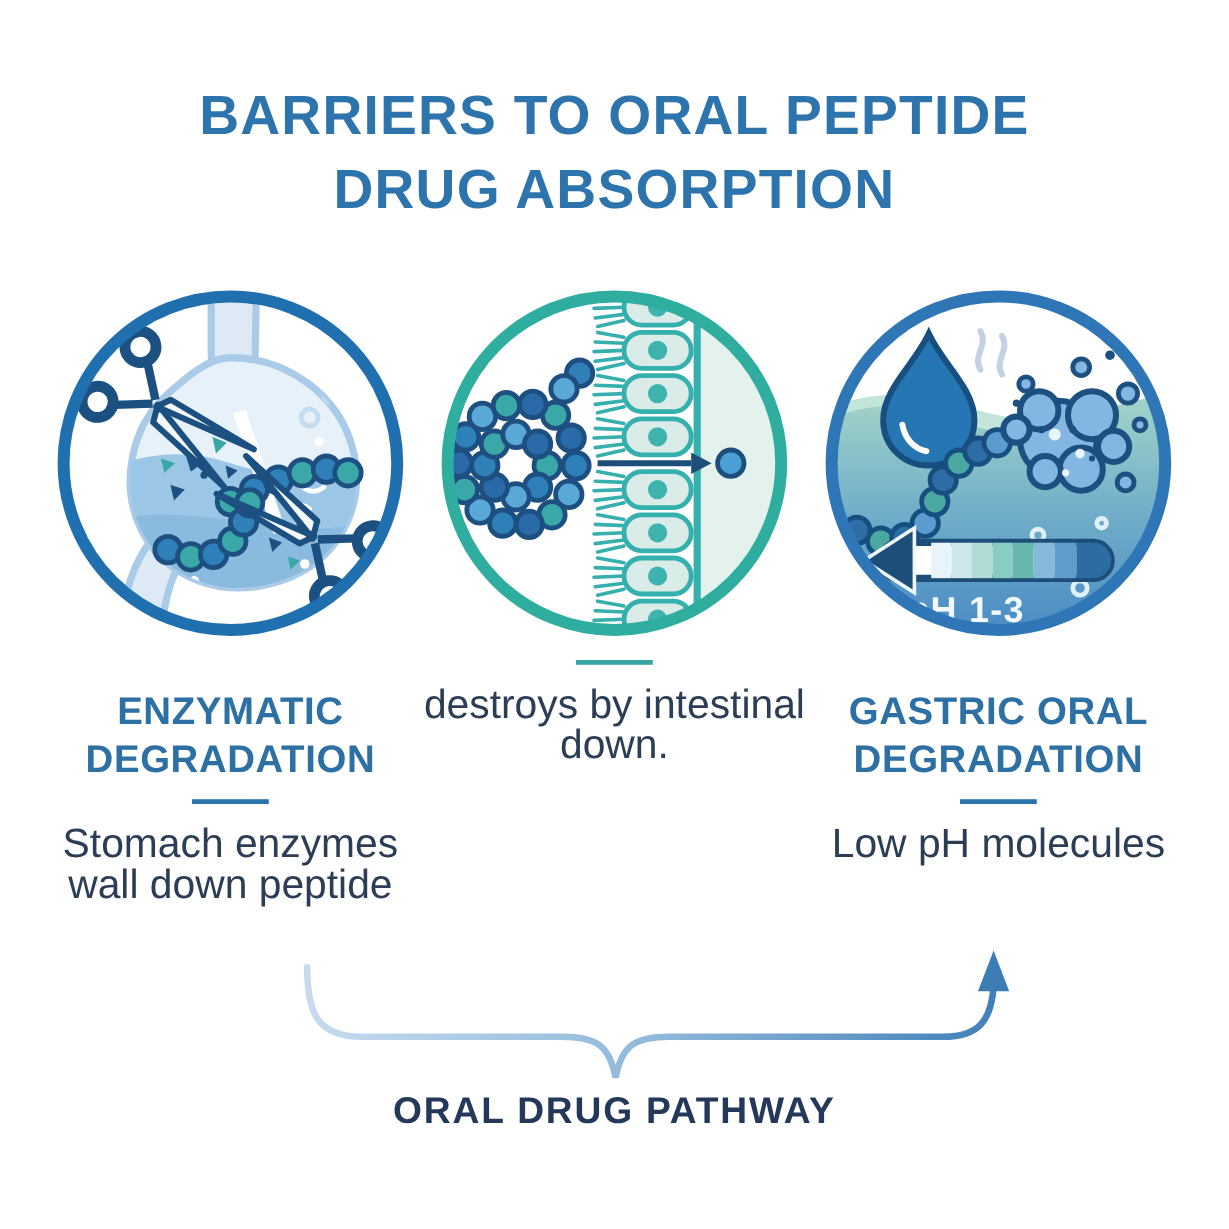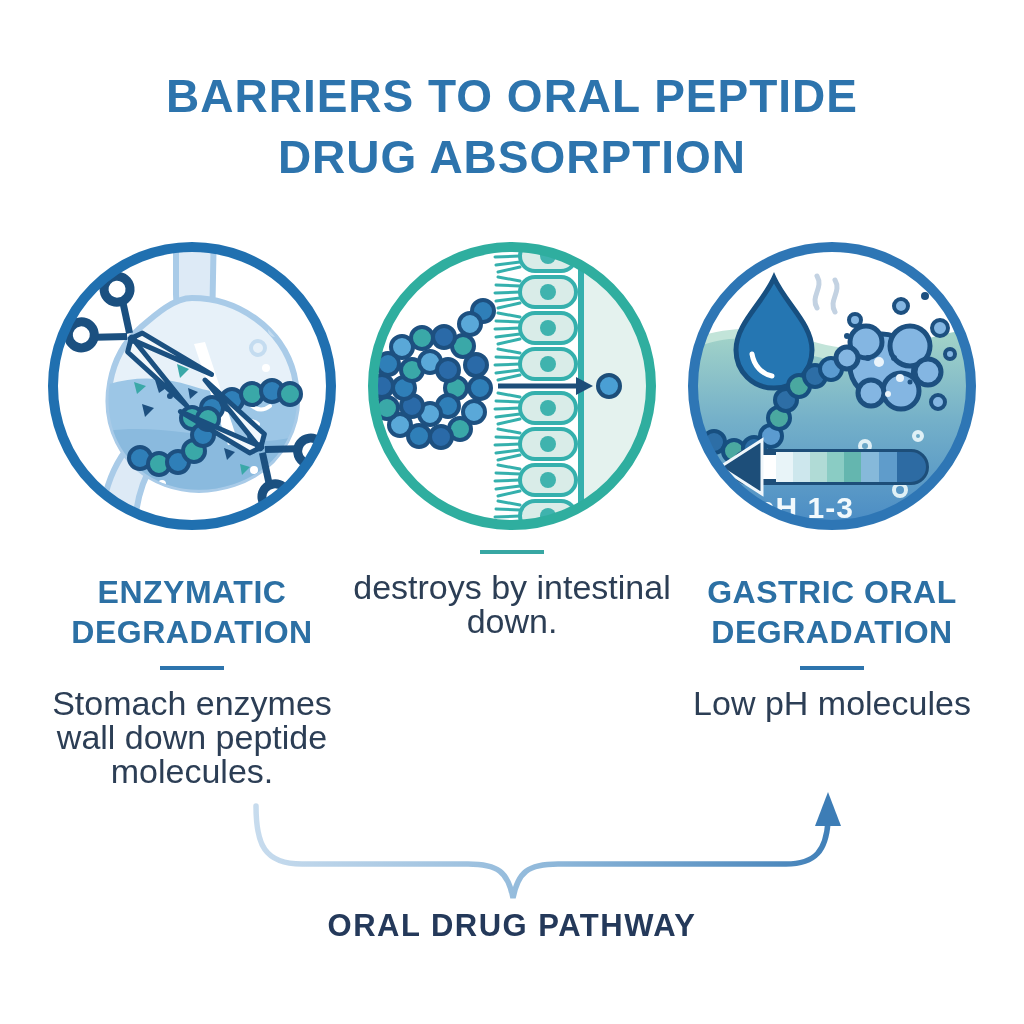--- a/index.html
+++ b/index.html
@@ -112,21 +112,20 @@
     <circle cx="150" cy="150" r="139" fill="none" stroke="#2070b0" stroke-width="10"></circle>
   </svg>
   <div class="heading blue">
     <div>ENZYMATIC</div>
     <div>DEGRADATION</div>
   </div>
   <div class="divider blue"></div>
   <div class="desc">
     <div>Stomach enzymes</div>
     <div>wall down peptide</div>
-    <div>molecules.</div>
   </div>
 </div>
 
 <div class="col col2">
   <svg class="circle-svg" width="300" height="300" viewBox="0 0 300 300">
     <defs>
       <clipPath id="c2clip">
           <circle cx="150" cy="150" r="136"></circle>
         </clipPath>
       <g id="cellRow">

